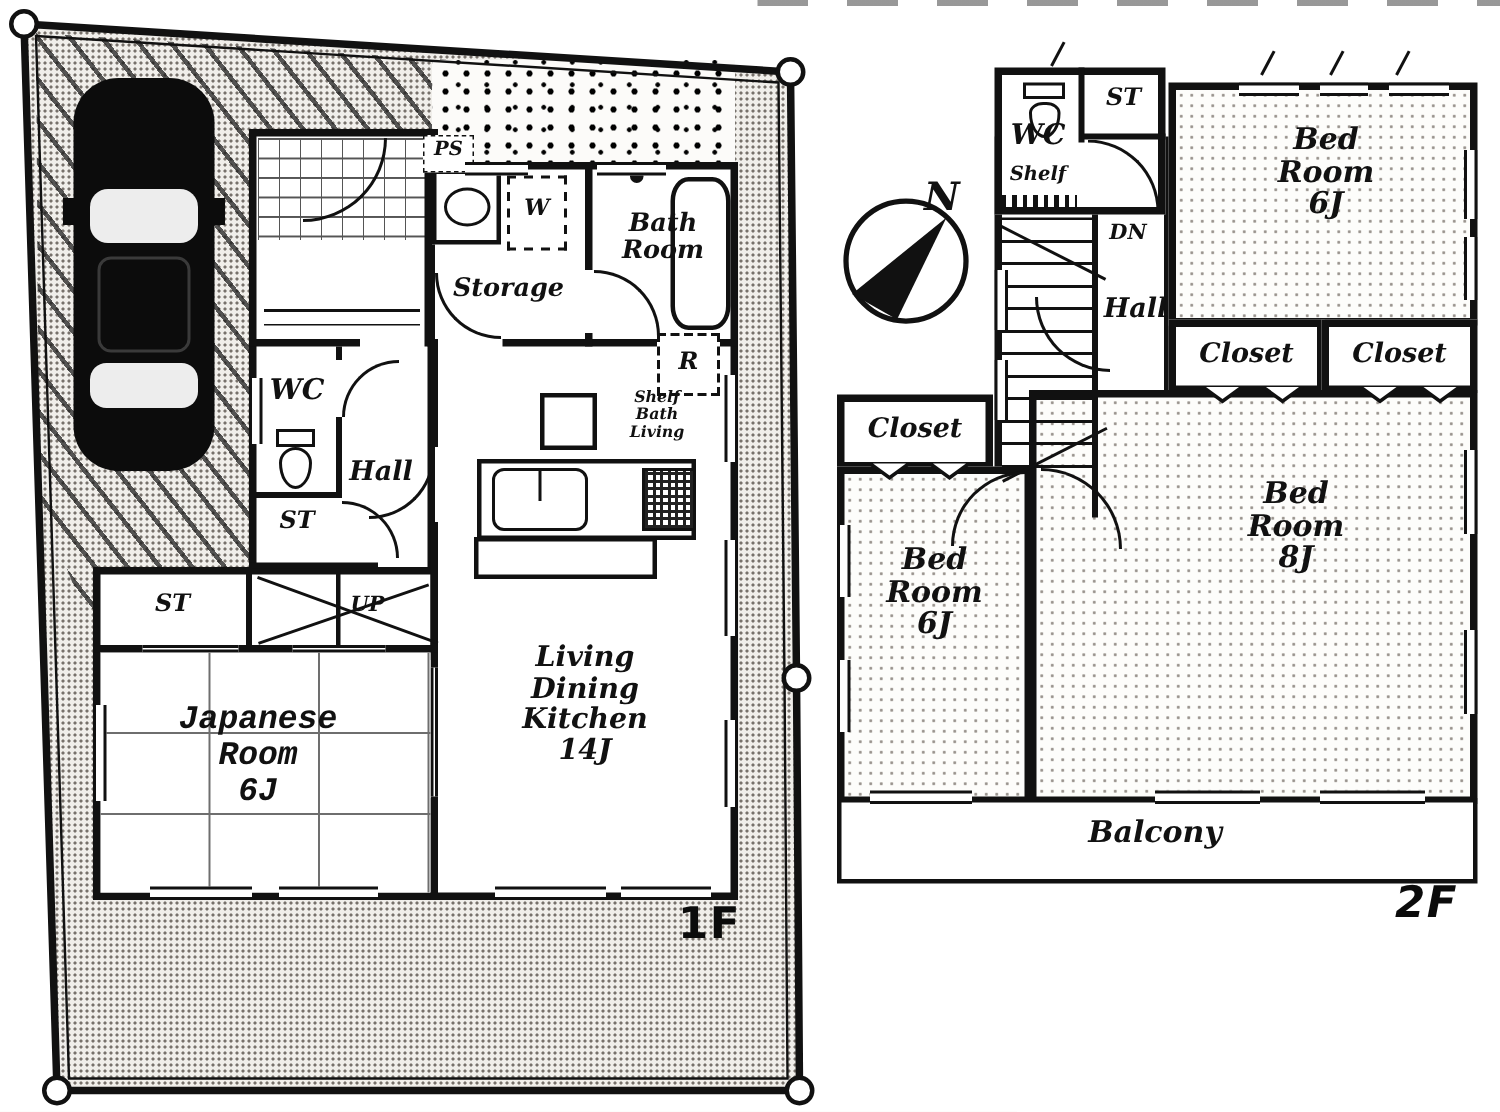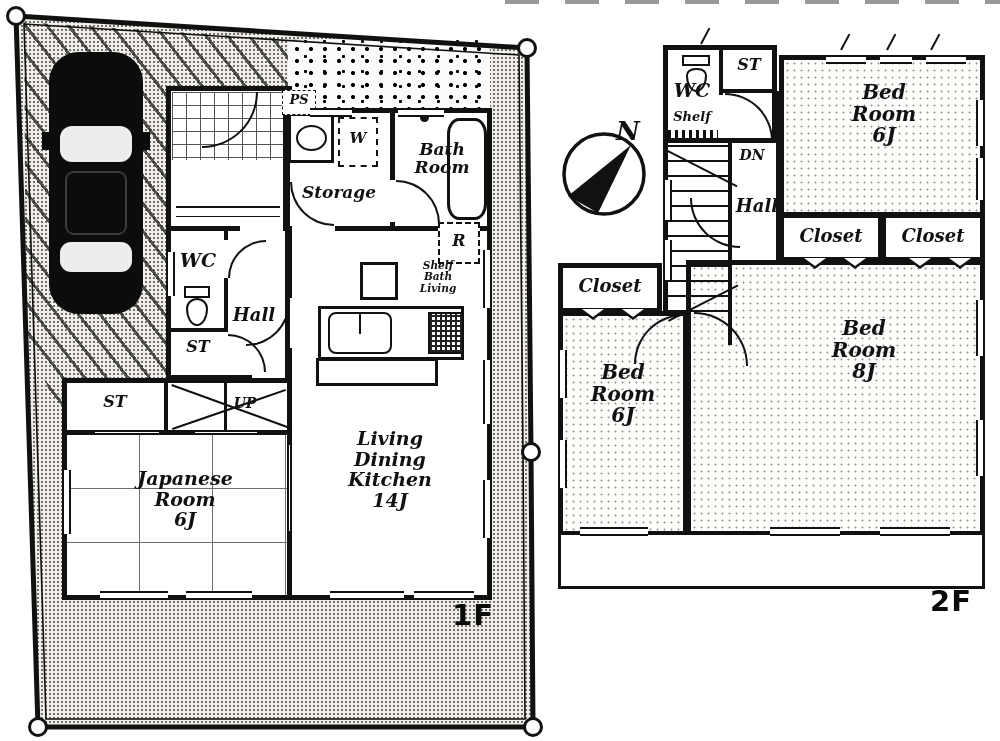--- a/index.html
+++ b/index.html
@@ -163,21 +163,21 @@
     <span>Shelf</span>
     <span>Bath</span>
     <span>Living</span>
   </div>
   <div class="rlabel lines" style="left:330px;top:428px;width:120px;font-size:19px;">
     <span>Living</span>
     <span>Dining</span>
     <span>Kitchen</span>
     <span>14J</span>
   </div>
-  <div class="rlabel lines" style="left:116px;top:468px;width:138px;font-size:19px;">
+  <div class="rlabel lines" style="left:103px;top:468px;width:138px;font-size:22px;font-family:Liberation Mono, monospace;">
     <span>Japanese</span>
     <span>Room</span>
     <span>6J</span>
   </div>
   <div class="floorlabel" style="left:452px;top:598px;">1F</div>
 
   <svg class="abs" width="104" height="104" style="left:558px;top:116px;" viewBox="0 0 104 104">
     <circle cx="46" cy="58" r="40" fill="none" stroke="#111" stroke-width="3.5"></circle>
     <polygon points="73,29 10,80 40,97" fill="#111"></polygon>
     <text x="58" y="24" font-size="26" font-style="italic" font-weight="bold" fill="#111">N</text>
@@ -263,15 +263,16 @@
   <div class="rlabel lines" style="left:568px;top:362px;width:110px;font-size:20px;">
     <span>Bed</span>
     <span>Room</span>
     <span>6J</span>
   </div>
   <div class="rlabel lines" style="left:808px;top:318px;width:112px;font-size:20px;">
     <span>Bed</span>
     <span>Room</span>
     <span>8J</span>
   </div>
-  <div class="floorlabel" style="left:930px;top:584px;">2F</div>
+  <div class="rlabel" style="left:690px;top:544px;width:160px;font-size:20px;">Balcony</div>
+  <div class="floorlabel" style="left:930px;top:584px;font-style:italic;">2F</div>
 
 </div>
 
 </body></html>

